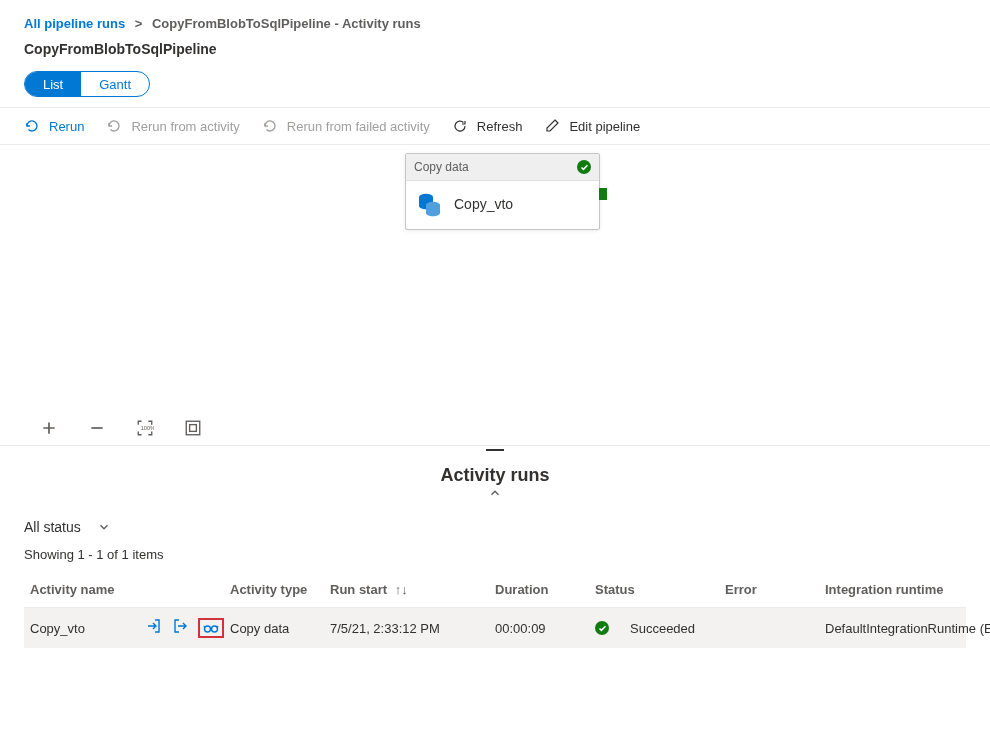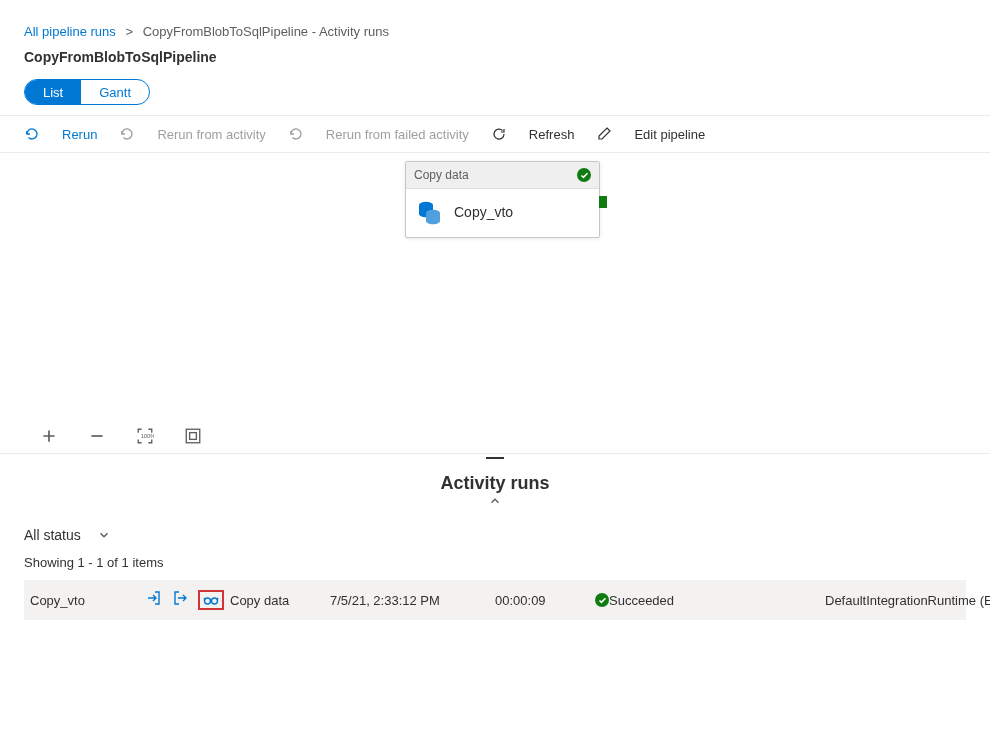--- a/index.html
+++ b/index.html
@@ -8,22 +8,23 @@
     font-size: 14px;
     color: #323130;
     background: #fff;
     width: 990px;
     height: 744px;
     overflow: hidden;
     position: relative;
   }
   
   .breadcrumb {
-    padding: 24px 24px 6px;
+    padding: 16px 24px 6px;
     font-size: 13px;
+    font-weight: bold;
   }
   .breadcrumb a { color: #0078d4; text-decoration: none; }
   .breadcrumb .sep { color: #605e5c; margin: 0 6px; }
   .breadcrumb .current { color: #605e5c; }
 
   
   .page-title {
     font-size: 14px;
     font-weight: 600;
     padding: 4px 24px 14px;
@@ -57,21 +58,21 @@
     display: flex;
     align-items: center;
     gap: 22px;
     padding: 10px 24px;
     border-top: 1px solid #edebe9;
     border-bottom: 1px solid #edebe9;
   }
   .tb-btn {
     display: inline-flex;
     align-items: center;
-    gap: 22px;
+    gap: 9px;
     cursor: pointer;
     color: #323130;
     font-size: 13px;
   }
   .tb-btn.blue { color: #0078d4; }
   .tb-btn.disabled { color: #a19f9d; }
   .tb-icon { width: 16px; height: 16px; flex: none; display: inline-flex; align-items: center; justify-content: center; }
 
   
   .canvas {
@@ -169,21 +170,21 @@
   .thead { color: #605e5c; font-weight:600; border-bottom: 1px solid #edebe9; }
   .thead .sort { margin-left:4px; }
   .trow { background: #f3f2f1; }
   .trow .namecell { display:flex; align-items:center; gap:12px; }
   .row-icons { display:flex; gap:10px; margin-left: auto; margin-right: 6px; }
   .row-icons .ico { color:#0078d4; cursor:pointer; display:inline-flex; }
   .glasses-box {
     border: 2px solid #d13438;
     padding: 2px 3px;
   }
-  .status-cell { display:flex; align-items:center; gap:0; }
+  .status-cell { display:flex; align-items:center; gap:21px; }
 
   .chev { width:14px; height:14px; }
 </style>
 </head>
 <body>
 
 
 
 
 <div class="breadcrumb">
@@ -319,20 +320,32 @@
   <div class="filter-row">
     <span>All status</span>
     <svg class="chev" viewBox="0 0 16 16" fill="none" stroke="#605e5c" stroke-width="1.6">
         <path d="M4 6l4 4 4-4"></path>
       </svg>
   </div>
 
   <div class="showing">Showing 1 - 1 of 1 items</div>
 
   <div class="table">
+    <div class="thead">
+      <div>Activity name</div>
+      <div>Activity type</div>
+      <div>
+        <span>Run start</span>
+        <span class="sort">↑↓</span>
+      </div>
+      <div>Duration</div>
+      <div>Status</div>
+      <div>Error</div>
+      <div>Integration runtime</div>
+    </div>
 
     <div class="trow">
       <div class="namecell">
         <span>Copy_vto</span>
         <span class="row-icons">
           <span class="ico">
             <svg width="16" height="16" viewBox="0 0 16 16" fill="none" stroke="#0078d4" stroke-width="1.4">
                 <path d="M9 2h4v12H9"></path>
                 <path d="M2 8h8M7 5l3 3-3 3"></path>
               </svg>

